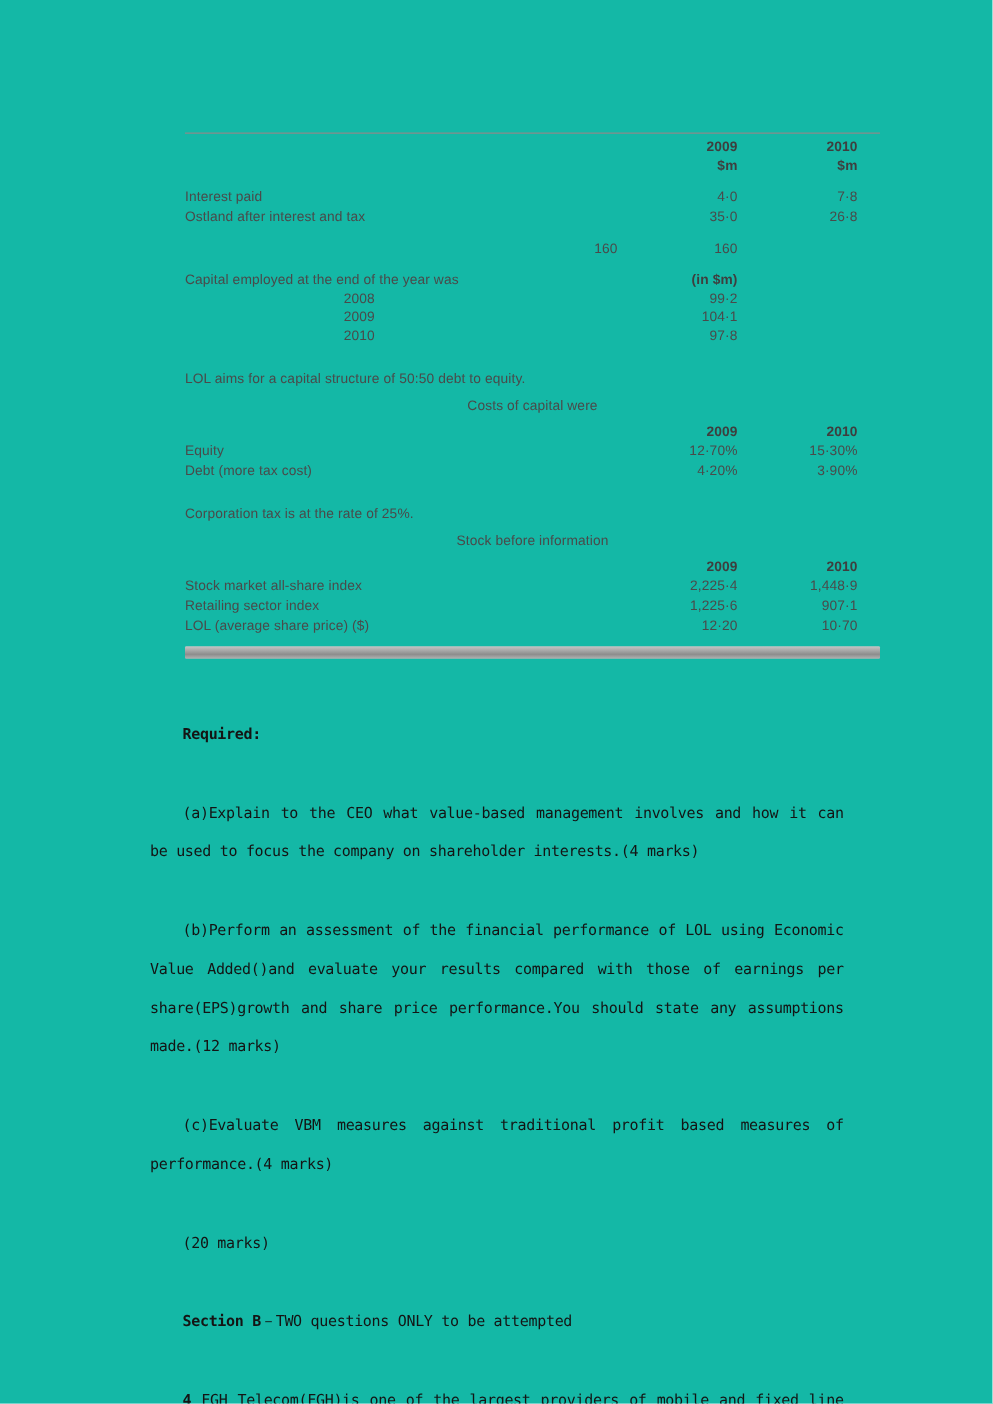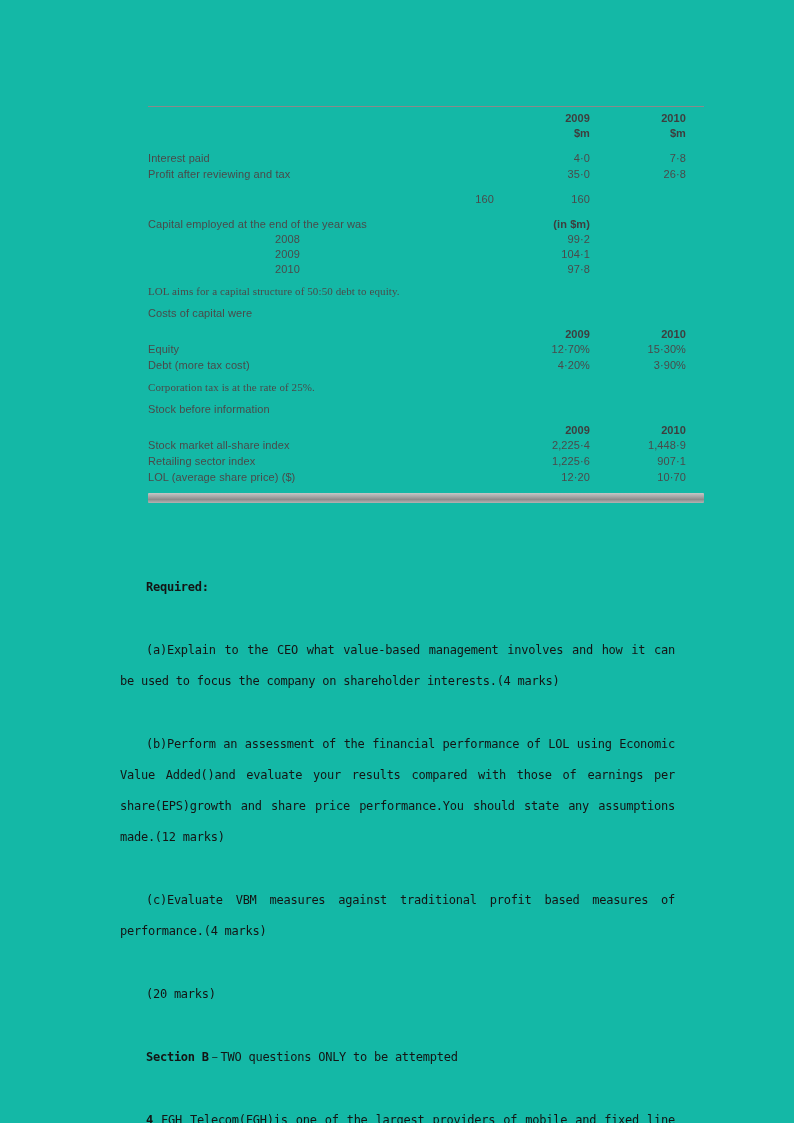--- a/index.html
+++ b/index.html
@@ -17,22 +17,22 @@
   }
   .rule { border-top:1px solid #8a8a8a; }
   .grid { display:grid; grid-template-columns:1fr 96px 96px; padding-right:18px; line-height:16px; }
   .grid .num { text-align:right; }
   .b { font-weight:bold; color:#3e3e3e; }
   .head { padding-top:4px; line-height:14px; }
   .headline { line-height:14px; margin-top:8px; }
   .gap { height:9px; }
   .yr { line-height:15px; }
   .yr .lbl { padding-left:127px; }
-  .note { margin-top:8px;font-family:Liberation Serif, serif; }
-  .intro { margin-top:10px; }
+  .note { margin-top:20px; }
+  .intro { margin-top:10px;text-align:center; }
   .shadow {
     margin-top:8px; height:10px; border-radius:1px;
     background:linear-gradient(180deg,#c6c6c6 0%,#8d8d8d 65%,#b3b3b3 100%);
   }
 
   
   .body-text {
     position:absolute; left:120px; top:540px; width:555px;
     font-family:"DejaVu Sans Mono","Liberation Mono",monospace;
     font-size:12px; letter-spacing:-0.25px;
@@ -61,21 +61,21 @@
     </div>
 
     <div class="gap"></div>
 
     <div class="grid">
       <div class="lbl">Interest paid</div>
       <div class="num">4·0</div>
       <div class="num">7·8</div>
     </div>
     <div class="grid">
-      <div class="lbl">Profit after reviewing and tax</div>
+      <div class="lbl">Ostland after interest and tax</div>
       <div class="num">35·0</div>
       <div class="num">26·8</div>
     </div>
 
     <div class="gap"></div>
 
     <div class="grid">
       <div class="num">160</div>
       <div class="num">160</div>
     </div>

